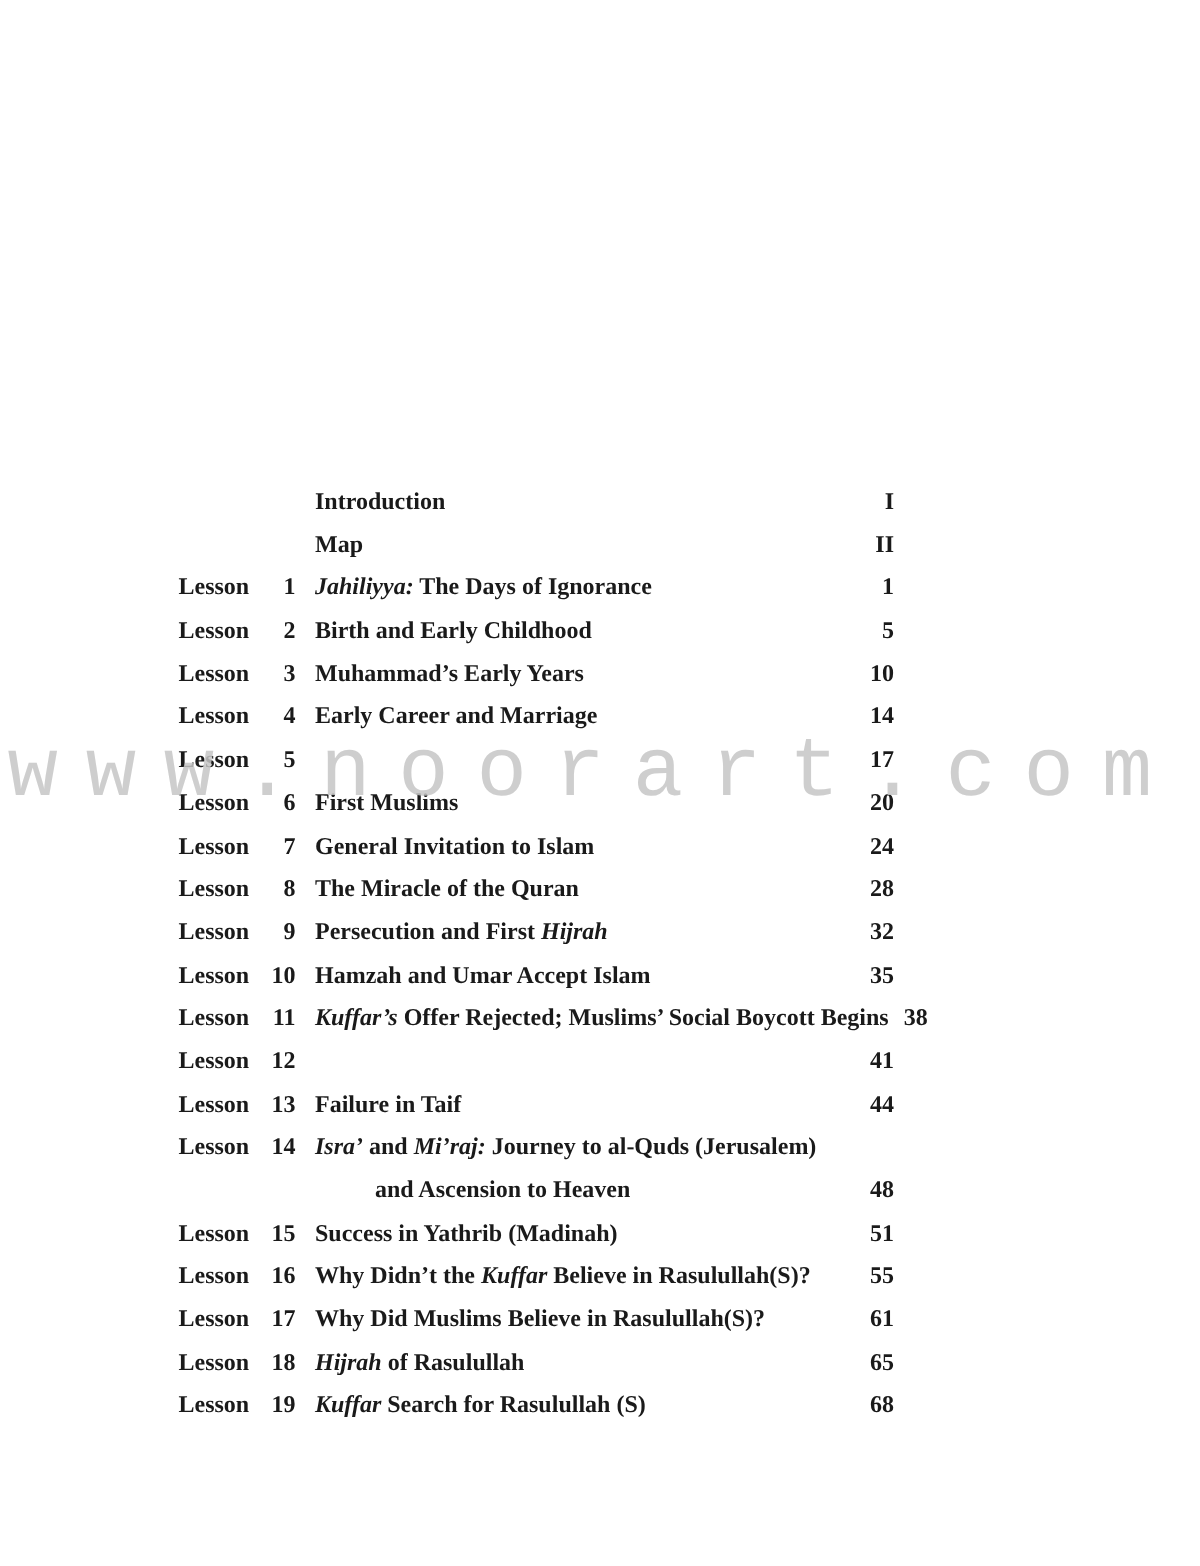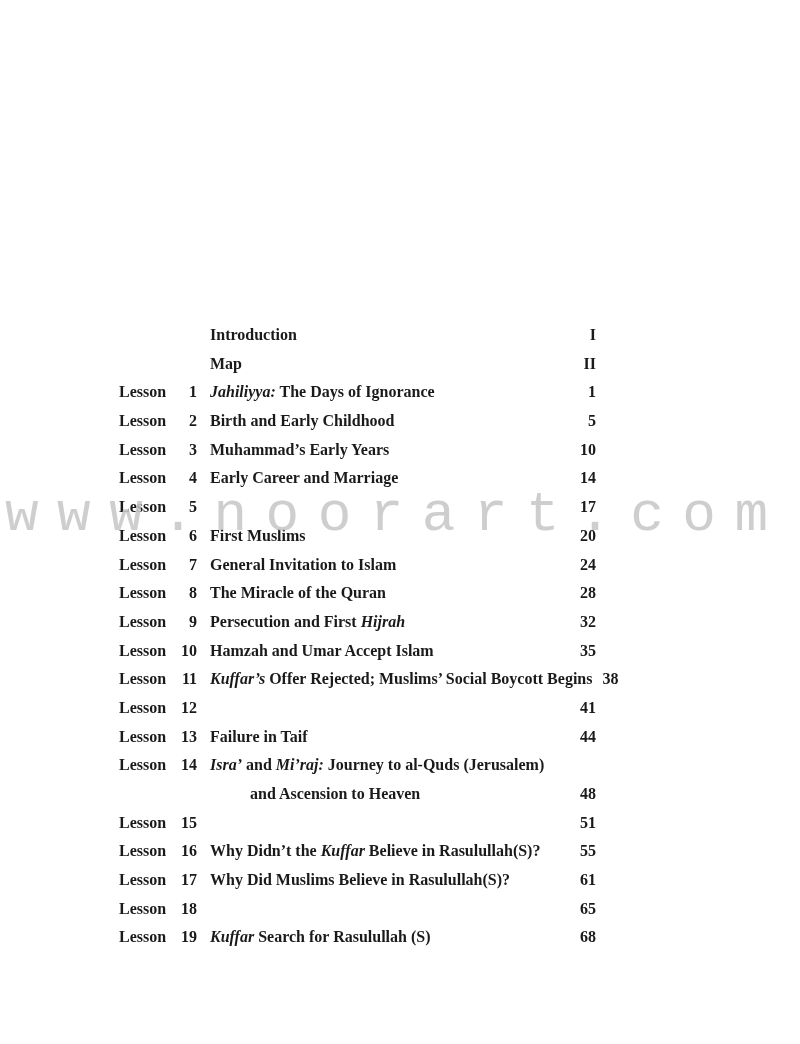--- a/index.html
+++ b/index.html
@@ -183,40 +183,42 @@
   <div class="row cont">
     <span class="c-label"></span>
     <span class="c-num"></span>
     <span class="c-title"><span>and Ascension to Heaven</span></span>
     <span class="c-page">48</span>
   </div>
 
   <div class="row lesson">
     <span class="c-label">Lesson</span>
     <span class="c-num">15</span>
+    <span class="c-title"><span>Success in Yathrib (Madinah)</span></span>
     <span class="c-page">51</span>
   </div>
 
   <div class="row lesson">
     <span class="c-label">Lesson</span>
     <span class="c-num">16</span>
     <span class="c-title"><span>Why Didn’t the </span><i>Kuffar</i><span> Believe in Rasulullah(S)?</span></span>
     <span class="c-page">55</span>
   </div>
 
   <div class="row lesson">
     <span class="c-label">Lesson</span>
     <span class="c-num">17</span>
     <span class="c-title"><span>Why Did Muslims Believe in Rasulullah(S)?</span></span>
     <span class="c-page">61</span>
   </div>
 
   <div class="row lesson">
     <span class="c-label">Lesson</span>
     <span class="c-num">18</span>
+    <span class="c-title"><i>Hijrah</i><span> of Rasulullah</span></span>
     <span class="c-page">65</span>
   </div>
 
   <div class="row lesson">
     <span class="c-label">Lesson</span>
     <span class="c-num">19</span>
     <span class="c-title"><i>Kuffar</i><span> Search for Rasulullah (S)</span></span>
     <span class="c-page">68</span>
   </div>
 </div>

